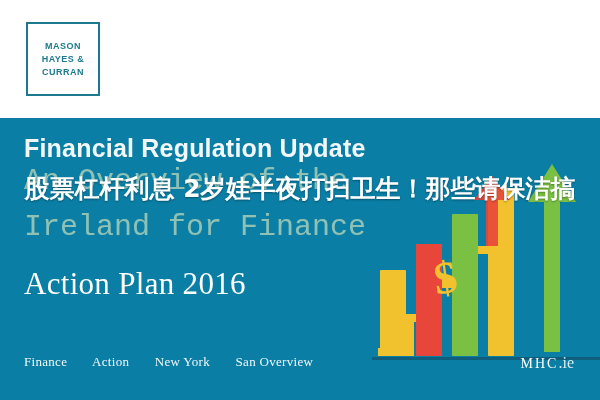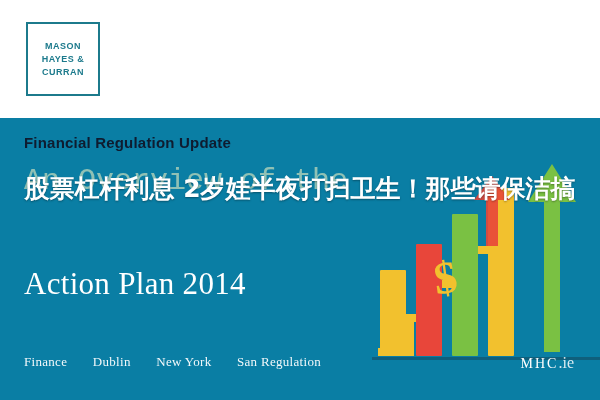--- a/index.html
+++ b/index.html
@@ -80,22 +80,22 @@
     font-weight: 700;
     font-size: 46px;
     font-family: "Liberation Serif", serif;
     transform: rotate(-8deg);
   }
   
   .frg-line {
     position: absolute;
     left: 24px;
     top: 16px;
-    color: #0f172a;
-    font-size: 15px;
+    color: #ffffff;
+    font-size: 25px;
     font-weight: 700;
     font-family: "Liberation Sans", sans-serif;
     opacity: 0.95;
     letter-spacing: 0.2px;
   }
   .ov-line {
     position: absolute;
     left: 24px;
     color: #fef9c3;
     font-family: Liberation Mono, monospace;
@@ -195,27 +195,28 @@
         </svg>
       </div>
 
       <div class="dollar" style="left:62px; bottom:96px;">$</div>
 
       <div style="position:absolute; left:0; bottom:40px; width:228px; height:3px; background:#0f5f7c;"></div>
     </div>
 
     <div class="frg-line">Financial Regulation Update</div>
     <div class="ov-line ov1">An Overview of the</div>
-    <div class="ap-line">Action Plan 2014</div>
+    <div class="ov-line ov2">Ireland for Finance</div>
+    <div class="ap-line">Action Plan 2016</div>
 
     <div class="cities">
       <span>Finance</span>
-      <span>Dublin</span>
+      <span>Action</span>
       <span>New York</span>
-      <span>San Regulation</span>
+      <span>San Overview</span>
     </div>
 
     <div class="mhc">
       <span>MHC</span><span class="ie">.ie</span>
     </div>
 
     <div class="overlay-text overlay-l1">股票杠杆利息 2岁娃半夜打扫卫生！那些请保洁搞</div>
 
   </div>
 </div>

